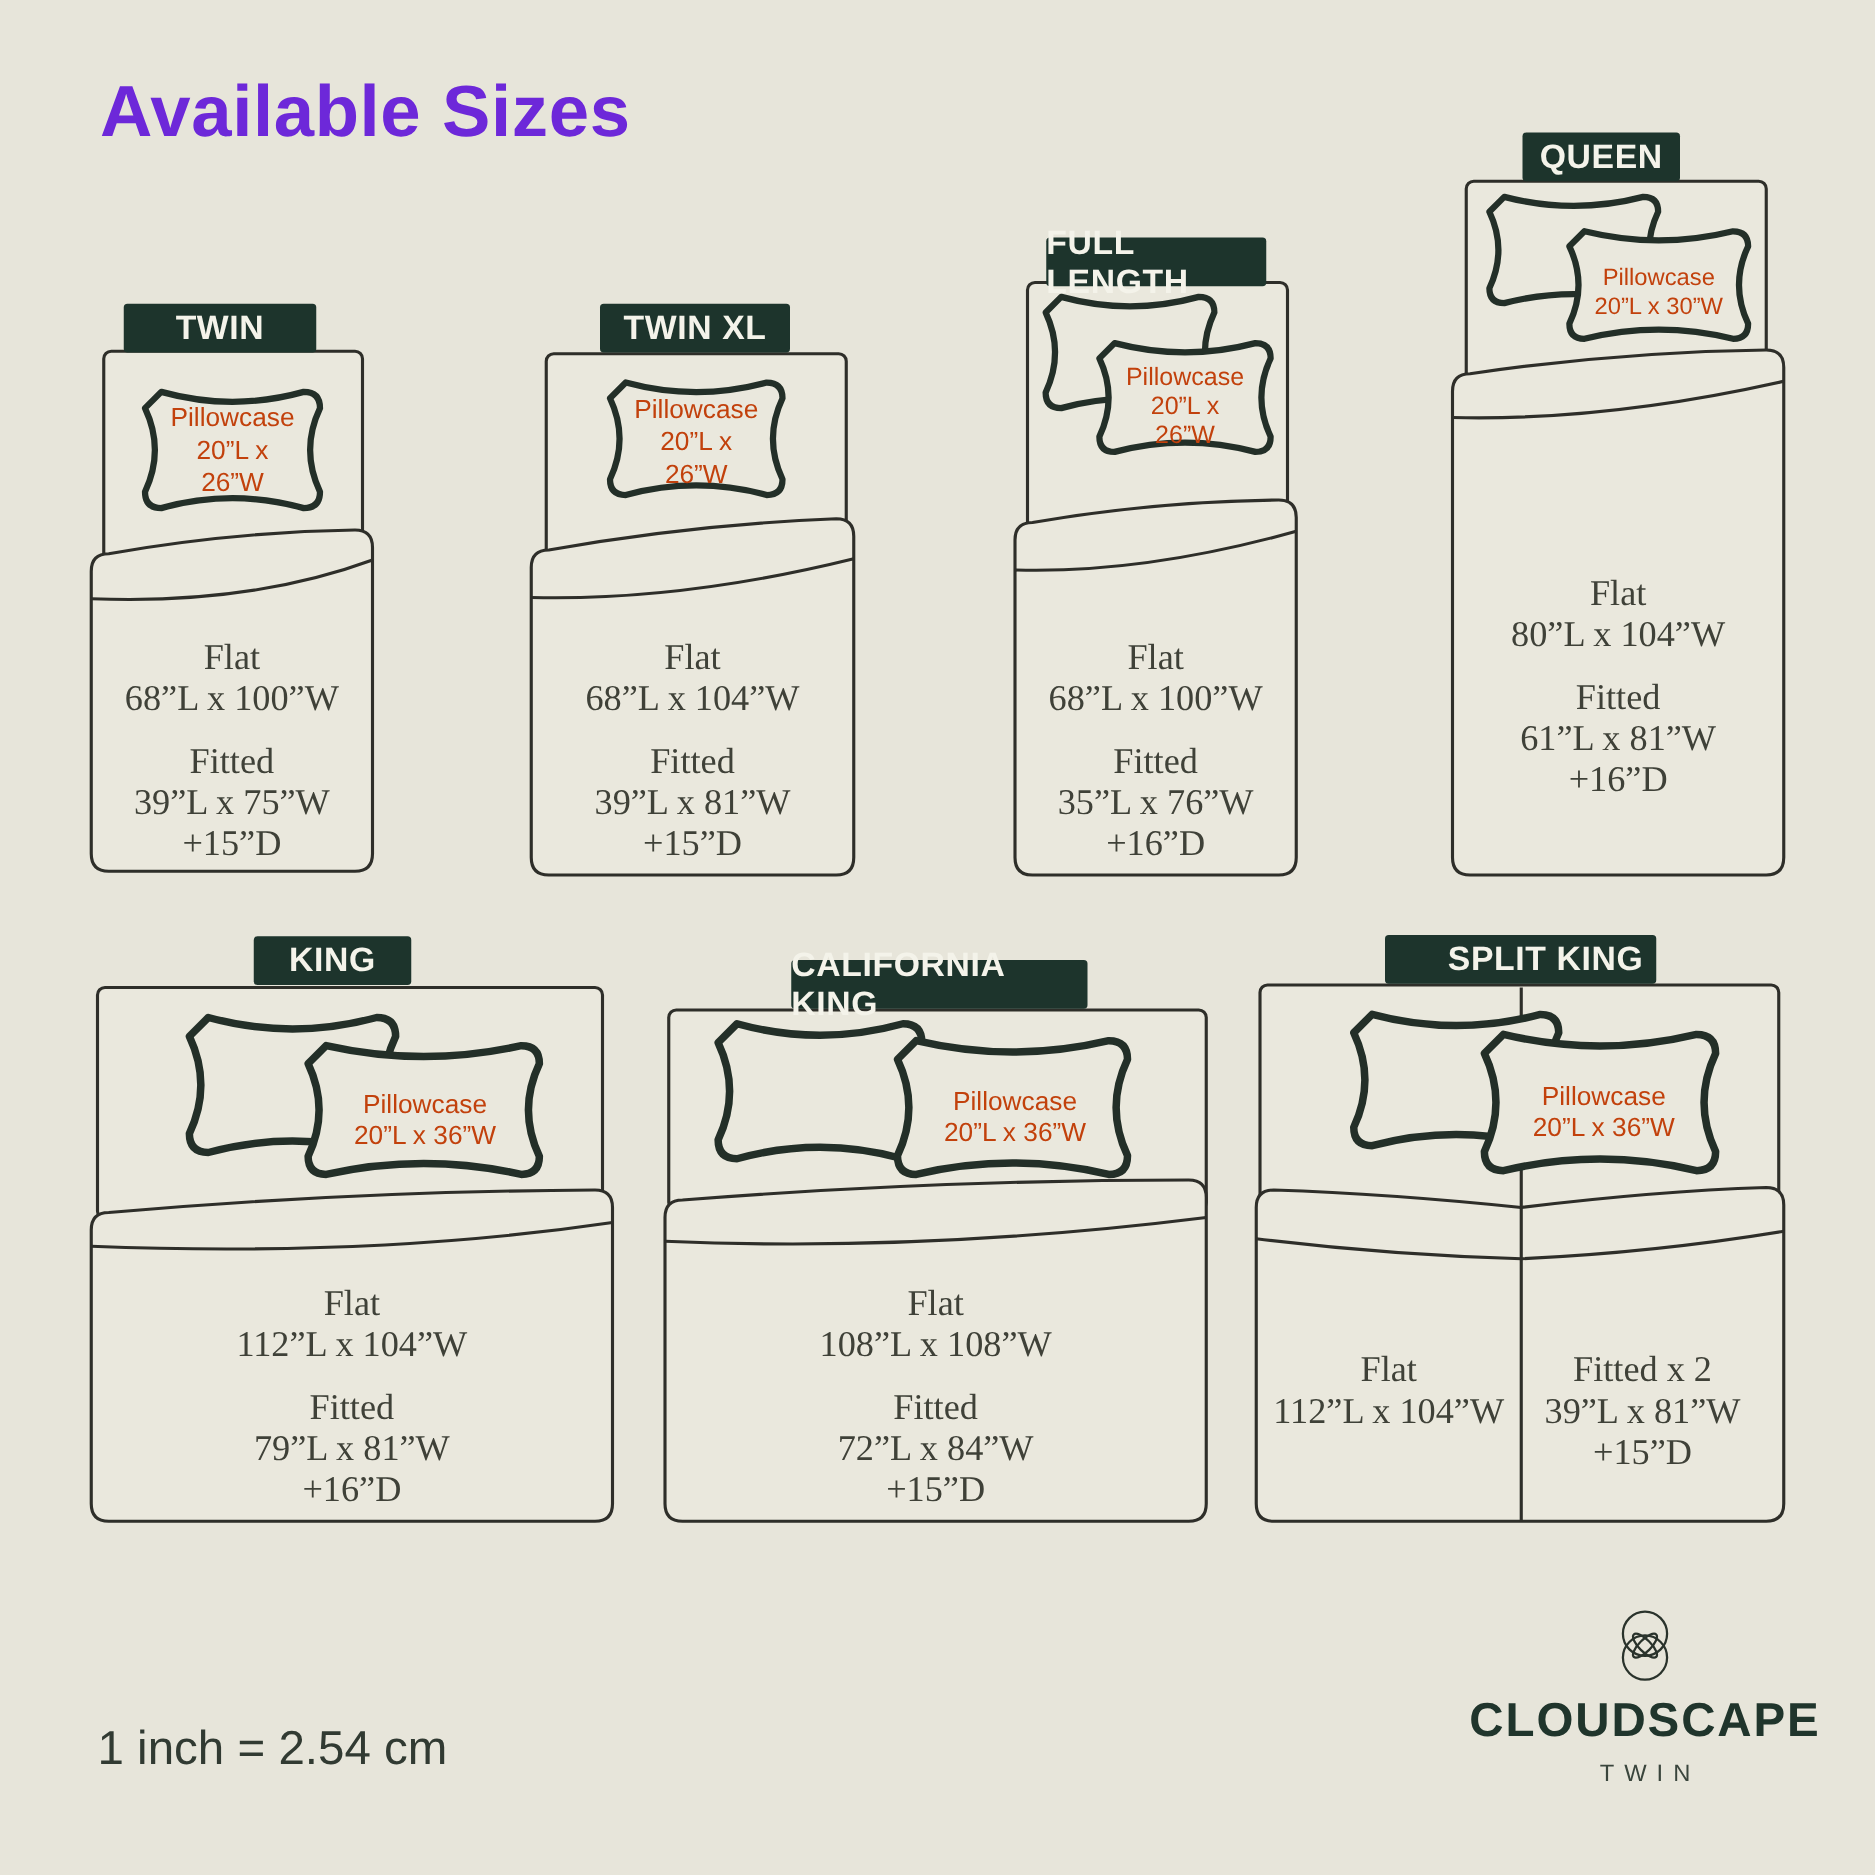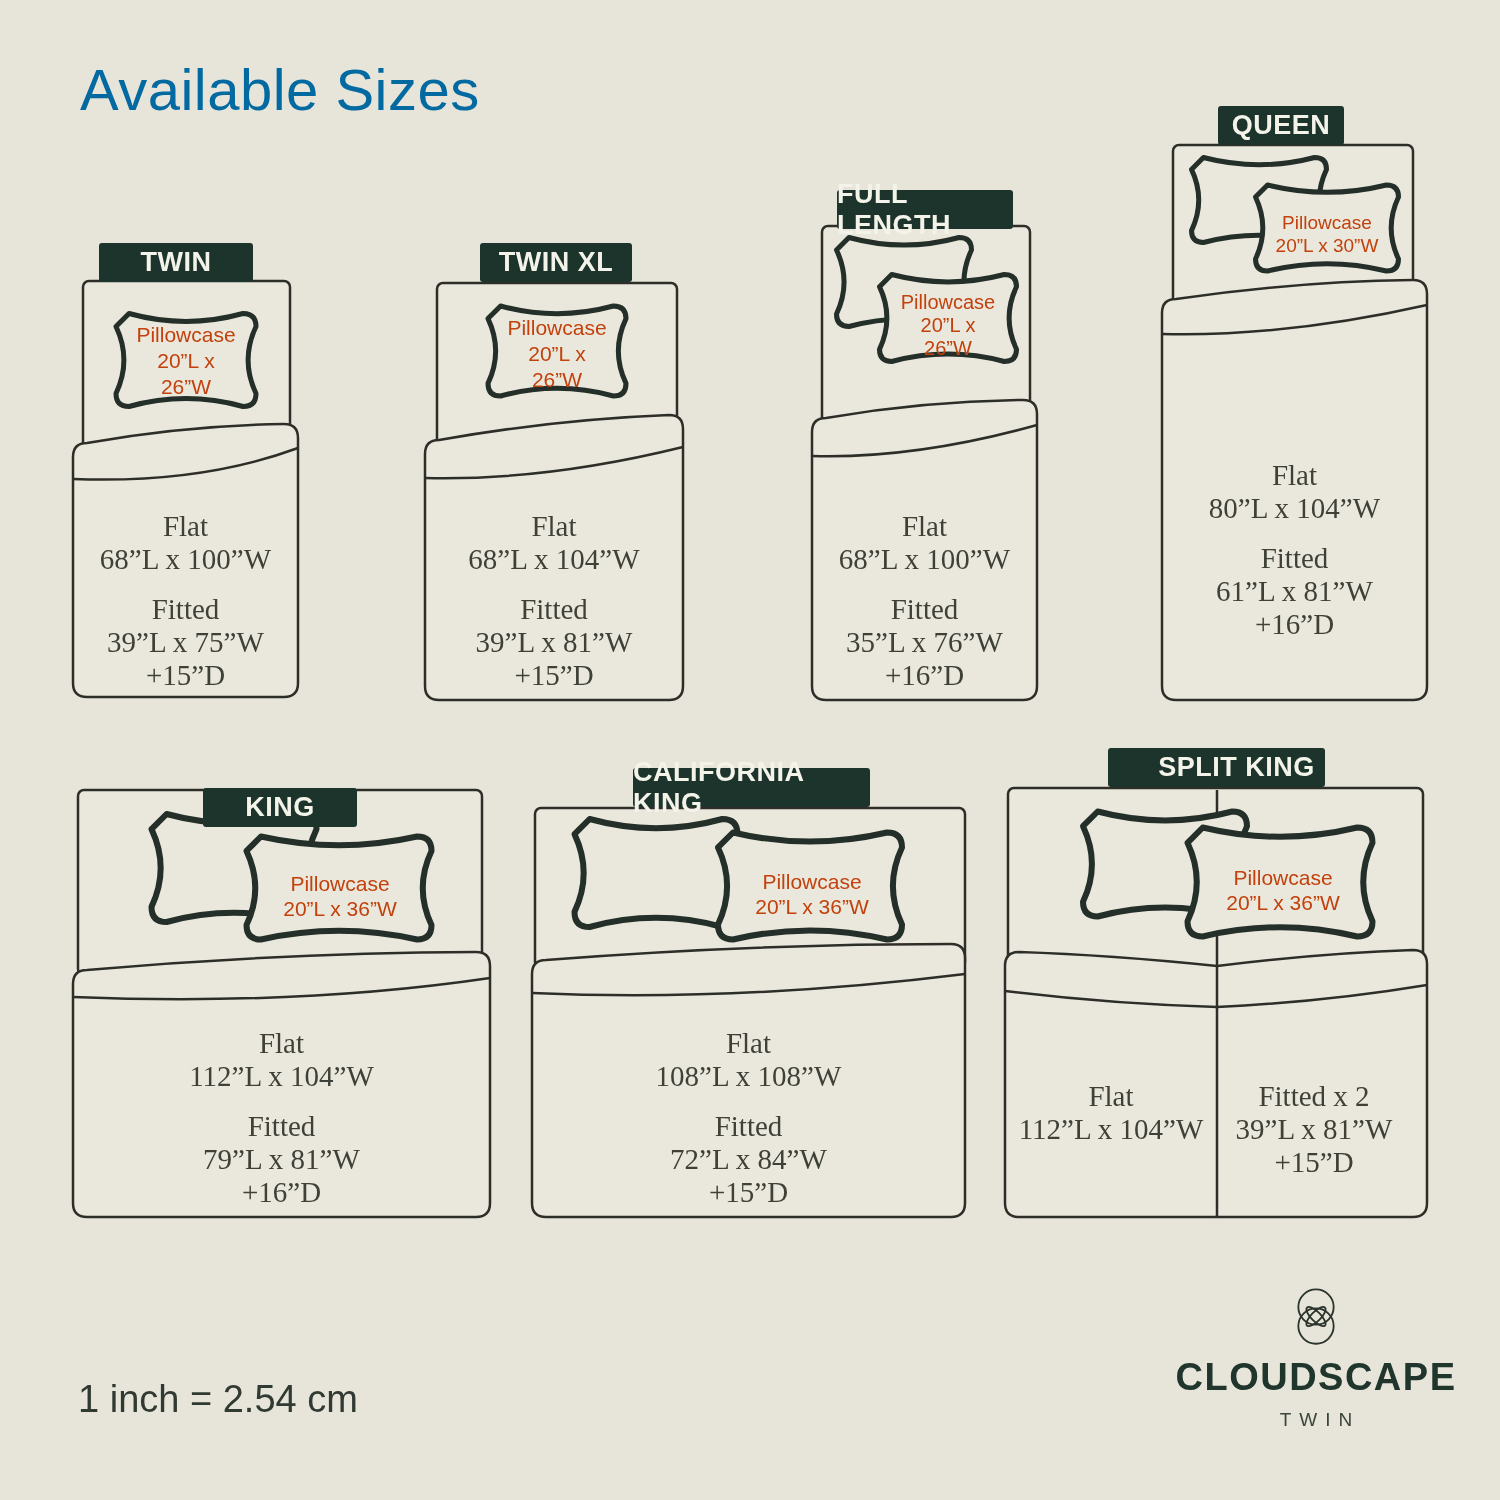--- a/index.html
+++ b/index.html
@@ -4,21 +4,21 @@
 <style>
   html,body{margin:0;padding:0;}
   body{
     width:1500px;height:1500px;position:relative;overflow:hidden;
     background:#e7e5da;
     font-family:"Liberation Sans",sans-serif;
   }
   #chart-svg{position:absolute;left:0;top:0;z-index:1;}
   .page-title{
     position:absolute;left:80px;top:56px;z-index:3;
-    font-size:58px;font-weight:normal;color:#0369a1;letter-spacing:.5px;
+    font-size:58px;font-weight:bold;color:#6d28d9;letter-spacing:.5px;
   }
   .bed-label{
     position:absolute;z-index:4;height:39px;border-radius:3px;
     background:#1d342c;color:#f4f3ea;
     display:flex;align-items:center;justify-content:center;
     font-size:27px;font-weight:bold;letter-spacing:.5px;
   }
   .pillow-text{
     position:absolute;z-index:3;text-align:center;
     font-family:Liberation Sans, sans-serif;color:#c2410c;
@@ -229,21 +229,21 @@
     <div>Flat</div>
     <div>80”L x 104”W</div>
     <div class="sheet-gap"></div>
     <div>Fitted</div>
     <div>61”L x 81”W</div>
     <div>+16”D</div>
   </div>
 </div>
 
 <div>
-  <div class="bed-label" style="left:203px;top:788px;width:154px;">KING</div>
+  <div class="bed-label" style="left:203px;top:749px;width:126px;">KING</div>
   <div class="pillow-text" style="left:240px;top:871px;width:200px;font-size:21px;line-height:25px;">
     <div>Pillowcase</div>
     <div>20”L x 36”W</div>
   </div>
   <div class="sheet-text" style="left:73px;top:1015px;width:417px;">
     <div>Flat</div>
     <div>112”L x 104”W</div>
     <div class="sheet-gap"></div>
     <div>Fitted</div>
     <div>79”L x 81”W</div>

